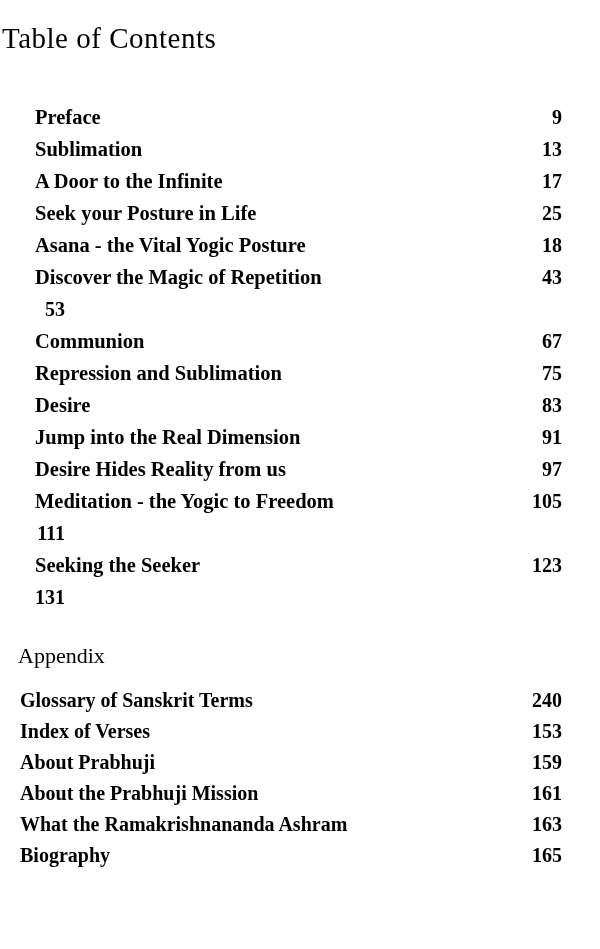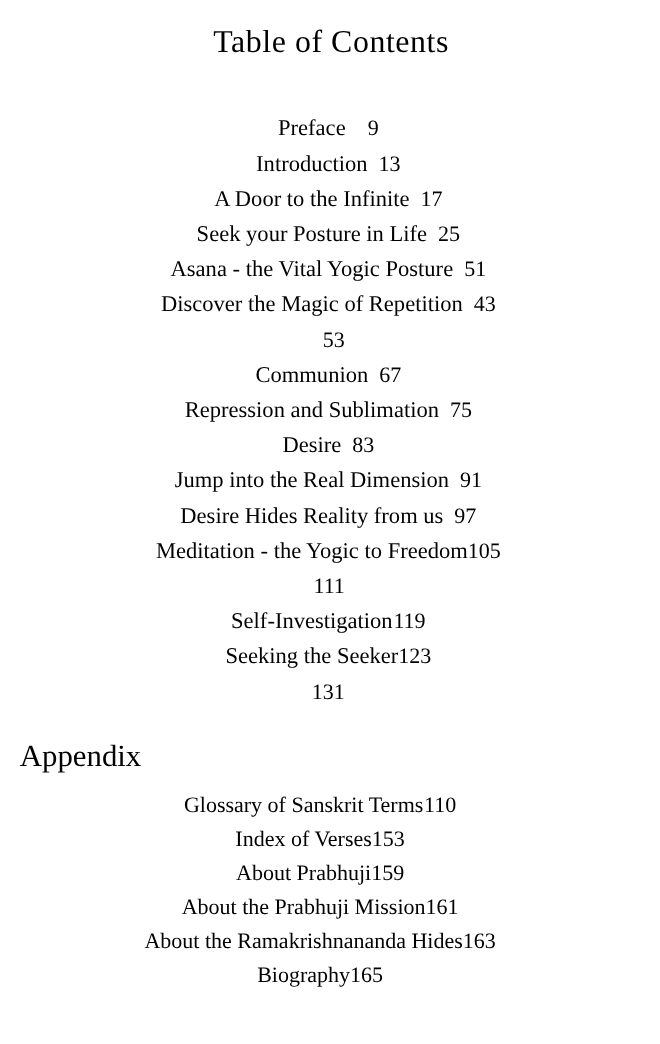--- a/index.html
+++ b/index.html
@@ -15,55 +15,55 @@
     overflow: hidden;
   }
   .page {
     position: relative;
     width: 600px;
     height: 949px;
     box-sizing: border-box;
     padding: 0;
   }
   .toc-title {
-    text-align: center;
     font-size: 29px;
     font-weight: 400;
     letter-spacing: 0.5px;
     margin: 22px 0 0 2px;
     padding: 0;
     font-family: "Liberation Serif", serif;
   }
   .toc-list {
     margin: 46px 0 0 0;
     padding: 0;
     list-style: none;
   }
   .toc-row {
     display: flex;
     align-items: baseline;
-    justify-content: center;
+    justify-content: space-between;
     padding: 0 38px 0 35px;
     height: 32px;
     line-height: 32px;
     font-size: 20.5px;
+    font-weight: bold;
   }
   .toc-row .label {
     white-space: nowrap;
   }
   .toc-row .page-num {
     white-space: nowrap;
     text-align: right;
     min-width: 30px;
     font-size: 20px;
   }
   .appendix-heading {
     margin: 26px 0 0 0;
     padding: 0 0 0 18px;
-    font-size: 28px;
+    font-size: 22px;
     font-weight: 400;
     line-height: 34px;
   }
   .appendix-list {
     margin: 12px 0 0 0;
     padding: 0;
     list-style: none;
   }
   .appendix-list .toc-row {
     height: 31px;
@@ -78,34 +78,34 @@
 <div class="page">
 
   <h1 class="toc-title">Table of Contents</h1>
 
   <ul class="toc-list">
     <li class="toc-row">
       <span class="label">Preface</span>
       <span class="page-num">9</span>
     </li>
     <li class="toc-row">
-      <span class="label">Introduction</span>
+      <span class="label">Sublimation</span>
       <span class="page-num">13</span>
     </li>
     <li class="toc-row">
       <span class="label">A Door to the Infinite</span>
       <span class="page-num">17</span>
     </li>
     <li class="toc-row">
       <span class="label">Seek your Posture in Life</span>
       <span class="page-num">25</span>
     </li>
     <li class="toc-row">
       <span class="label">Asana - the Vital Yogic Posture</span>
-      <span class="page-num">51</span>
+      <span class="page-num">18</span>
     </li>
     <li class="toc-row">
       <span class="label">Discover the Magic of Repetition</span>
       <span class="page-num">43</span>
     </li>
     <li class="toc-row">
       <span class="page-num">53</span>
     </li>
     <li class="toc-row">
       <span class="label">Communion</span>
@@ -128,53 +128,49 @@
       <span class="page-num">97</span>
     </li>
     <li class="toc-row">
       <span class="label">Meditation - the Yogic to Freedom</span>
       <span class="page-num">105</span>
     </li>
     <li class="toc-row">
       <span class="page-num">111</span>
     </li>
     <li class="toc-row">
-      <span class="label">Self-Investigation</span>
-      <span class="page-num">119</span>
-    </li>
-    <li class="toc-row">
       <span class="label">Seeking the Seeker</span>
       <span class="page-num">123</span>
     </li>
     <li class="toc-row">
       <span class="page-num">131</span>
     </li>
   </ul>
 
   <h2 class="appendix-heading">Appendix</h2>
 
   <ul class="appendix-list">
     <li class="toc-row">
       <span class="label">Glossary of Sanskrit Terms</span>
-      <span class="page-num">110</span>
+      <span class="page-num">240</span>
     </li>
     <li class="toc-row">
       <span class="label">Index of Verses</span>
       <span class="page-num">153</span>
     </li>
     <li class="toc-row">
       <span class="label">About Prabhuji</span>
       <span class="page-num">159</span>
     </li>
     <li class="toc-row">
       <span class="label">About the Prabhuji Mission</span>
       <span class="page-num">161</span>
     </li>
     <li class="toc-row">
-      <span class="label">About the Ramakrishnananda Hides</span>
+      <span class="label">What the Ramakrishnananda Ashram</span>
       <span class="page-num">163</span>
     </li>
     <li class="toc-row">
       <span class="label">Biography</span>
       <span class="page-num">165</span>
     </li>
   </ul>
 
 </div>
 

